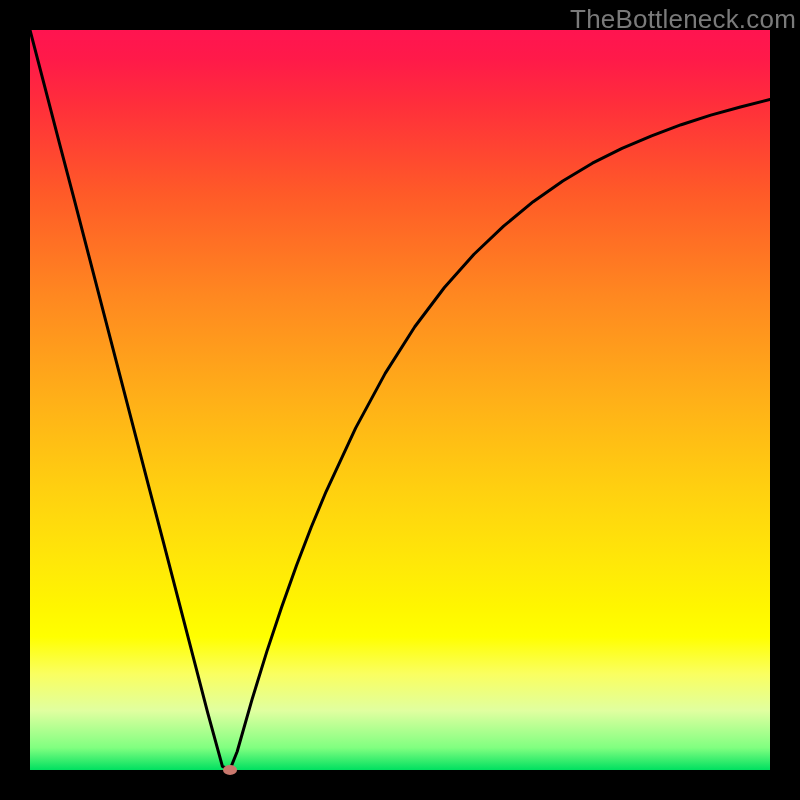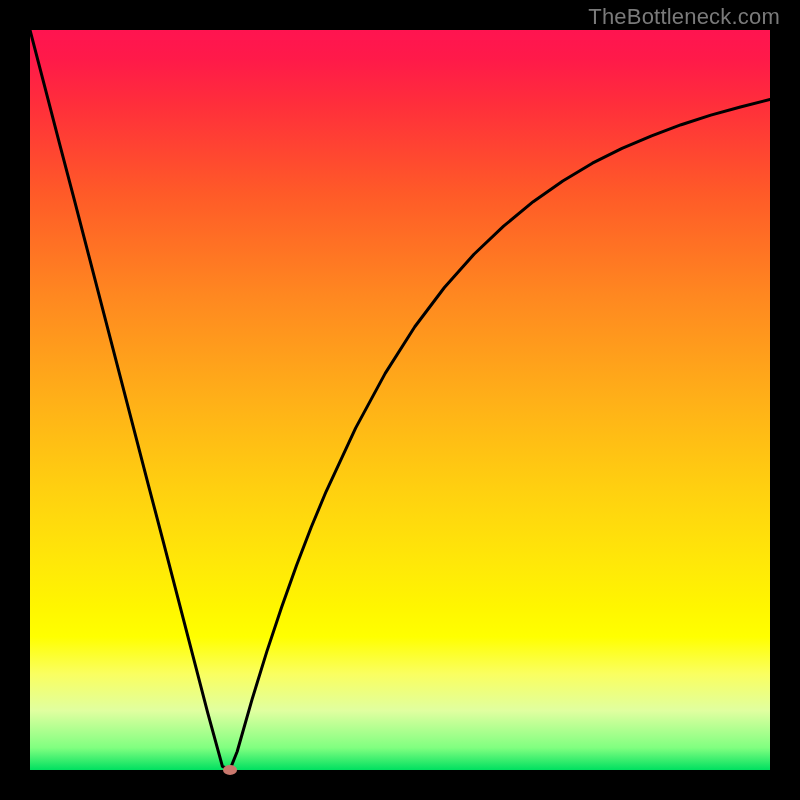--- a/index.html
+++ b/index.html
@@ -35,23 +35,23 @@
       #ffff00 82%,
       #faff60 87%,
       #e0ffa0 92%,
       #80ff80 97%,
       #00e060 100%
     );
   }
   .attribution {
     position: absolute;
     top: 4px;
-    right: 20px;
+    right: 4px;
     color: #7a7a7a;
-    font-size: 22px;
+    font-size: 26px;
     font-weight: 500;
     letter-spacing: 0.2px;
   }
   .curve-svg {
     position: absolute;
     left: 0;
     top: 0;
     width: 740px;
     height: 740px;
   }

